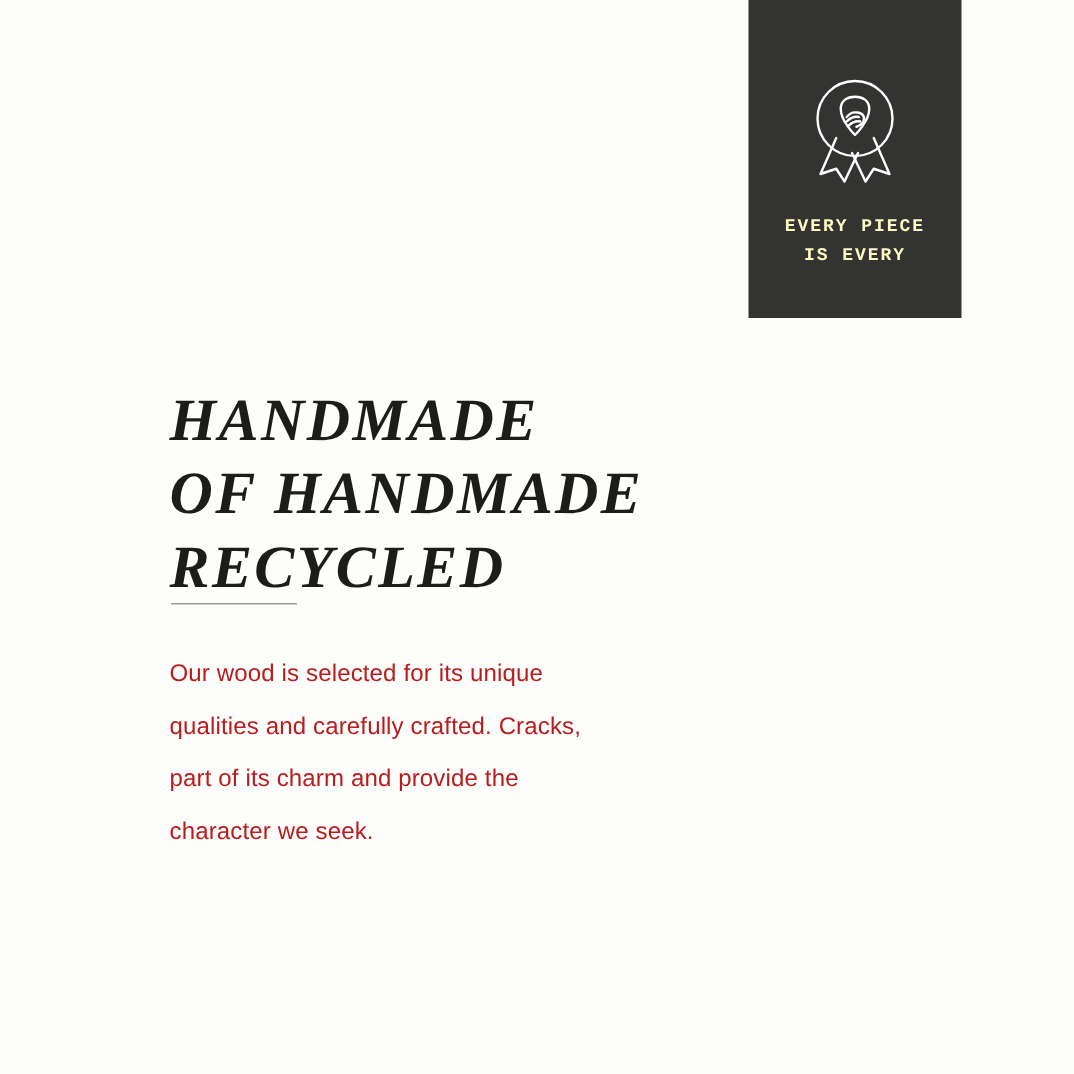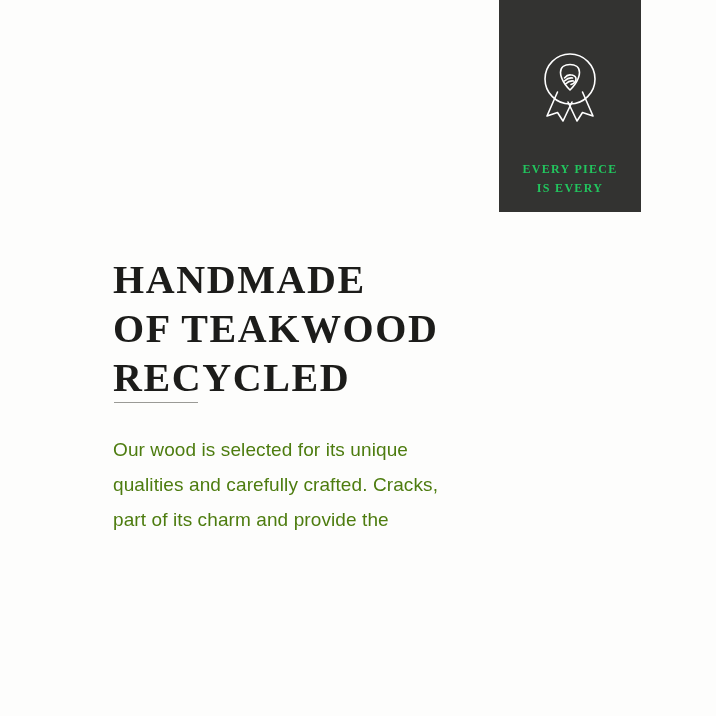--- a/index.html
+++ b/index.html
@@ -34,24 +34,24 @@
     justify-content: flex-start;
     box-sizing: border-box;
     padding-top: 42px;
   }
   .badge-emblem {
     width: 86px;
     height: 86px;
     display: block;
   }
   .badge-caption {
-    margin-top: 32px;
+    margin-top: 14px;
     text-align: center;
-    color: #22c55e;
-    font-family: Liberation Serif, serif;
+    color: #fef9c3;
+    font-family: Liberation Mono, monospace;
     font-size: 12px;
     font-weight: bold;
     letter-spacing: 1.3px;
     line-height: 19px;
   }
   .badge-caption .line2 {
     display: block;
   }
 
   
@@ -63,42 +63,43 @@
     font-family: "Liberation Serif", serif;
     font-weight: bold;
     font-size: 40px;
     line-height: 49px;
     letter-spacing: 1.6px;
     color: #1c1c1a;
   }
   .headline .hl-line {
     display: block;
     white-space: pre;
+    font-style: italic;
   }
 
   
   .divider {
     position: absolute;
     left: 114px;
     top: 402px;
     width: 84px;
     height: 1px;
     background: #9a9a96;
   }
 
   
   .body-copy {
     position: absolute;
     left: 113px;
     top: 432px;
     width: 470px;
     font-family: "Liberation Sans", sans-serif;
-    font-size: 19px;
+    font-size: 16px;
     line-height: 35px;
-    color: #4d7c0f;
+    color: #b91c1c;
     letter-spacing: 0.1px;
   }
   .body-copy .bc-line {
     display: block;
     white-space: pre;
   }
 </style>
 </head>
 <body>
 
@@ -122,25 +123,26 @@
       </svg>
     </span>
     <div class="badge-caption">
       <span>EVERY PIECE</span>
       <span class="line2">IS EVERY</span>
     </div>
   </div>
 
   <h1 class="headline">
     <span class="hl-line">HANDMADE</span>
-    <span class="hl-line">OF TEAKWOOD</span>
+    <span class="hl-line">OF HANDMADE</span>
     <span class="hl-line">RECYCLED</span>
   </h1>
 
   <div class="divider"></div>
 
   <div class="body-copy">
     <span class="bc-line">Our wood is selected for its unique</span>
     <span class="bc-line">qualities and carefully crafted. Cracks,</span>
     <span class="bc-line">part of its charm and provide the</span>
+    <span class="bc-line">character we seek.</span>
   </div>
 
 </div>
 
 </body></html>

